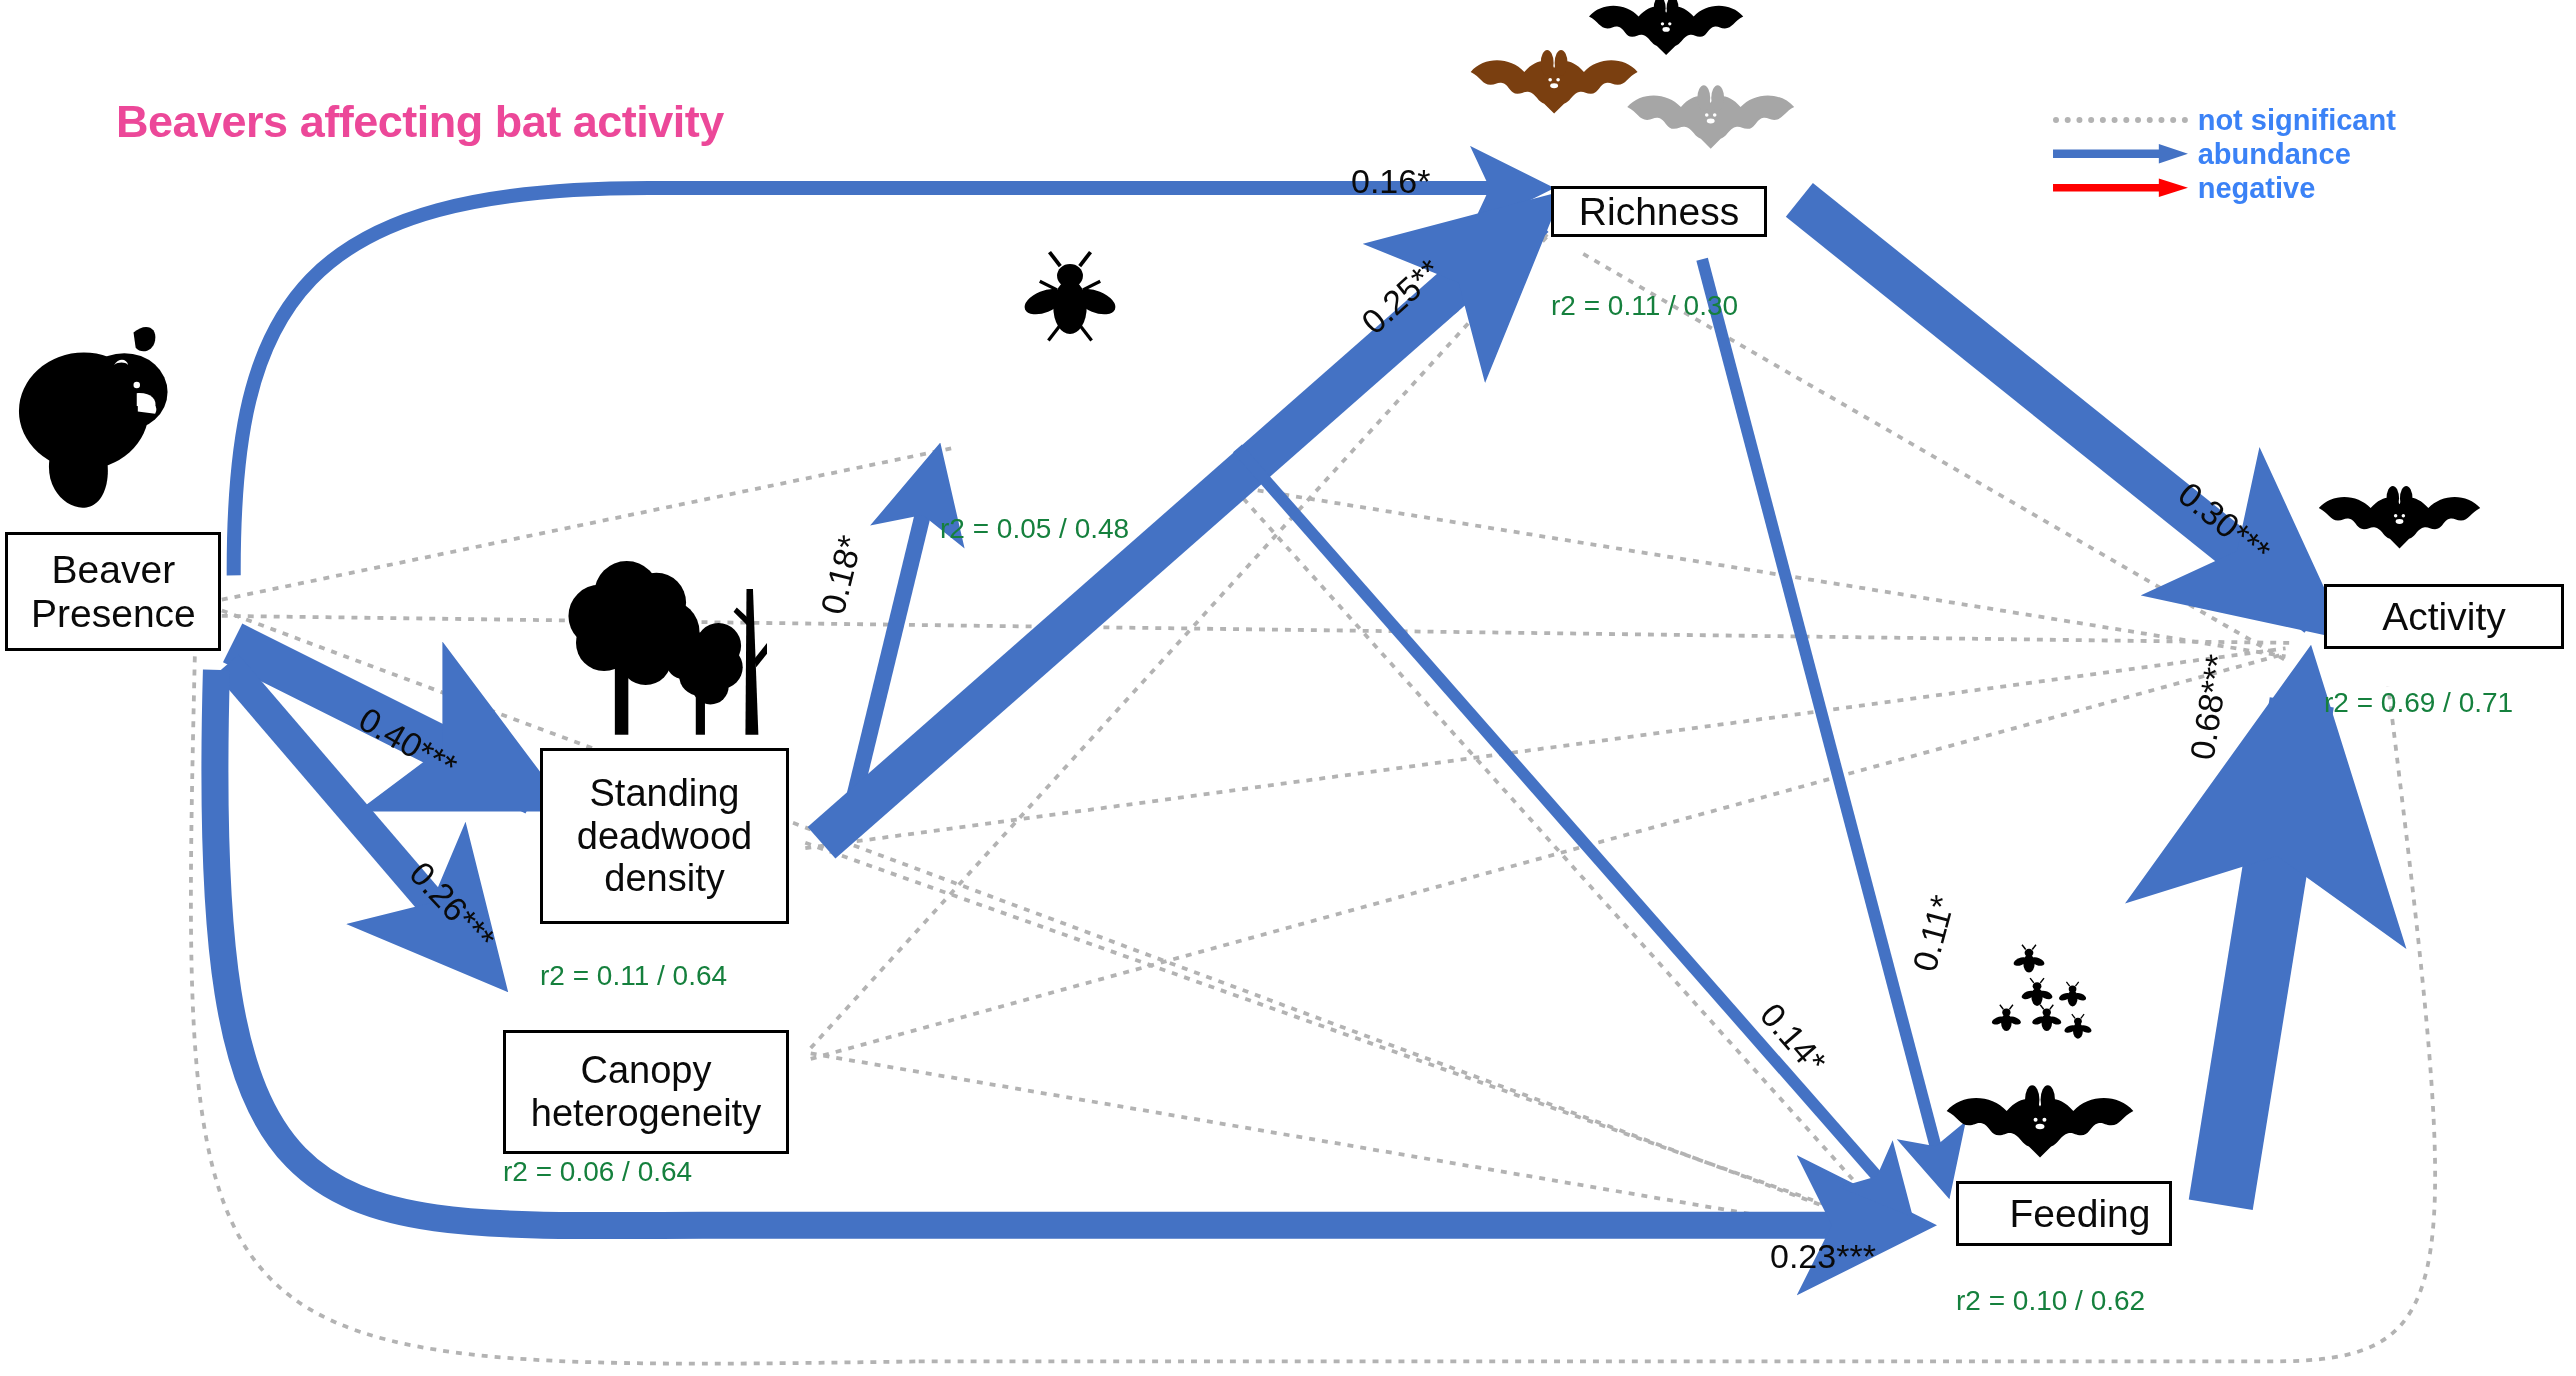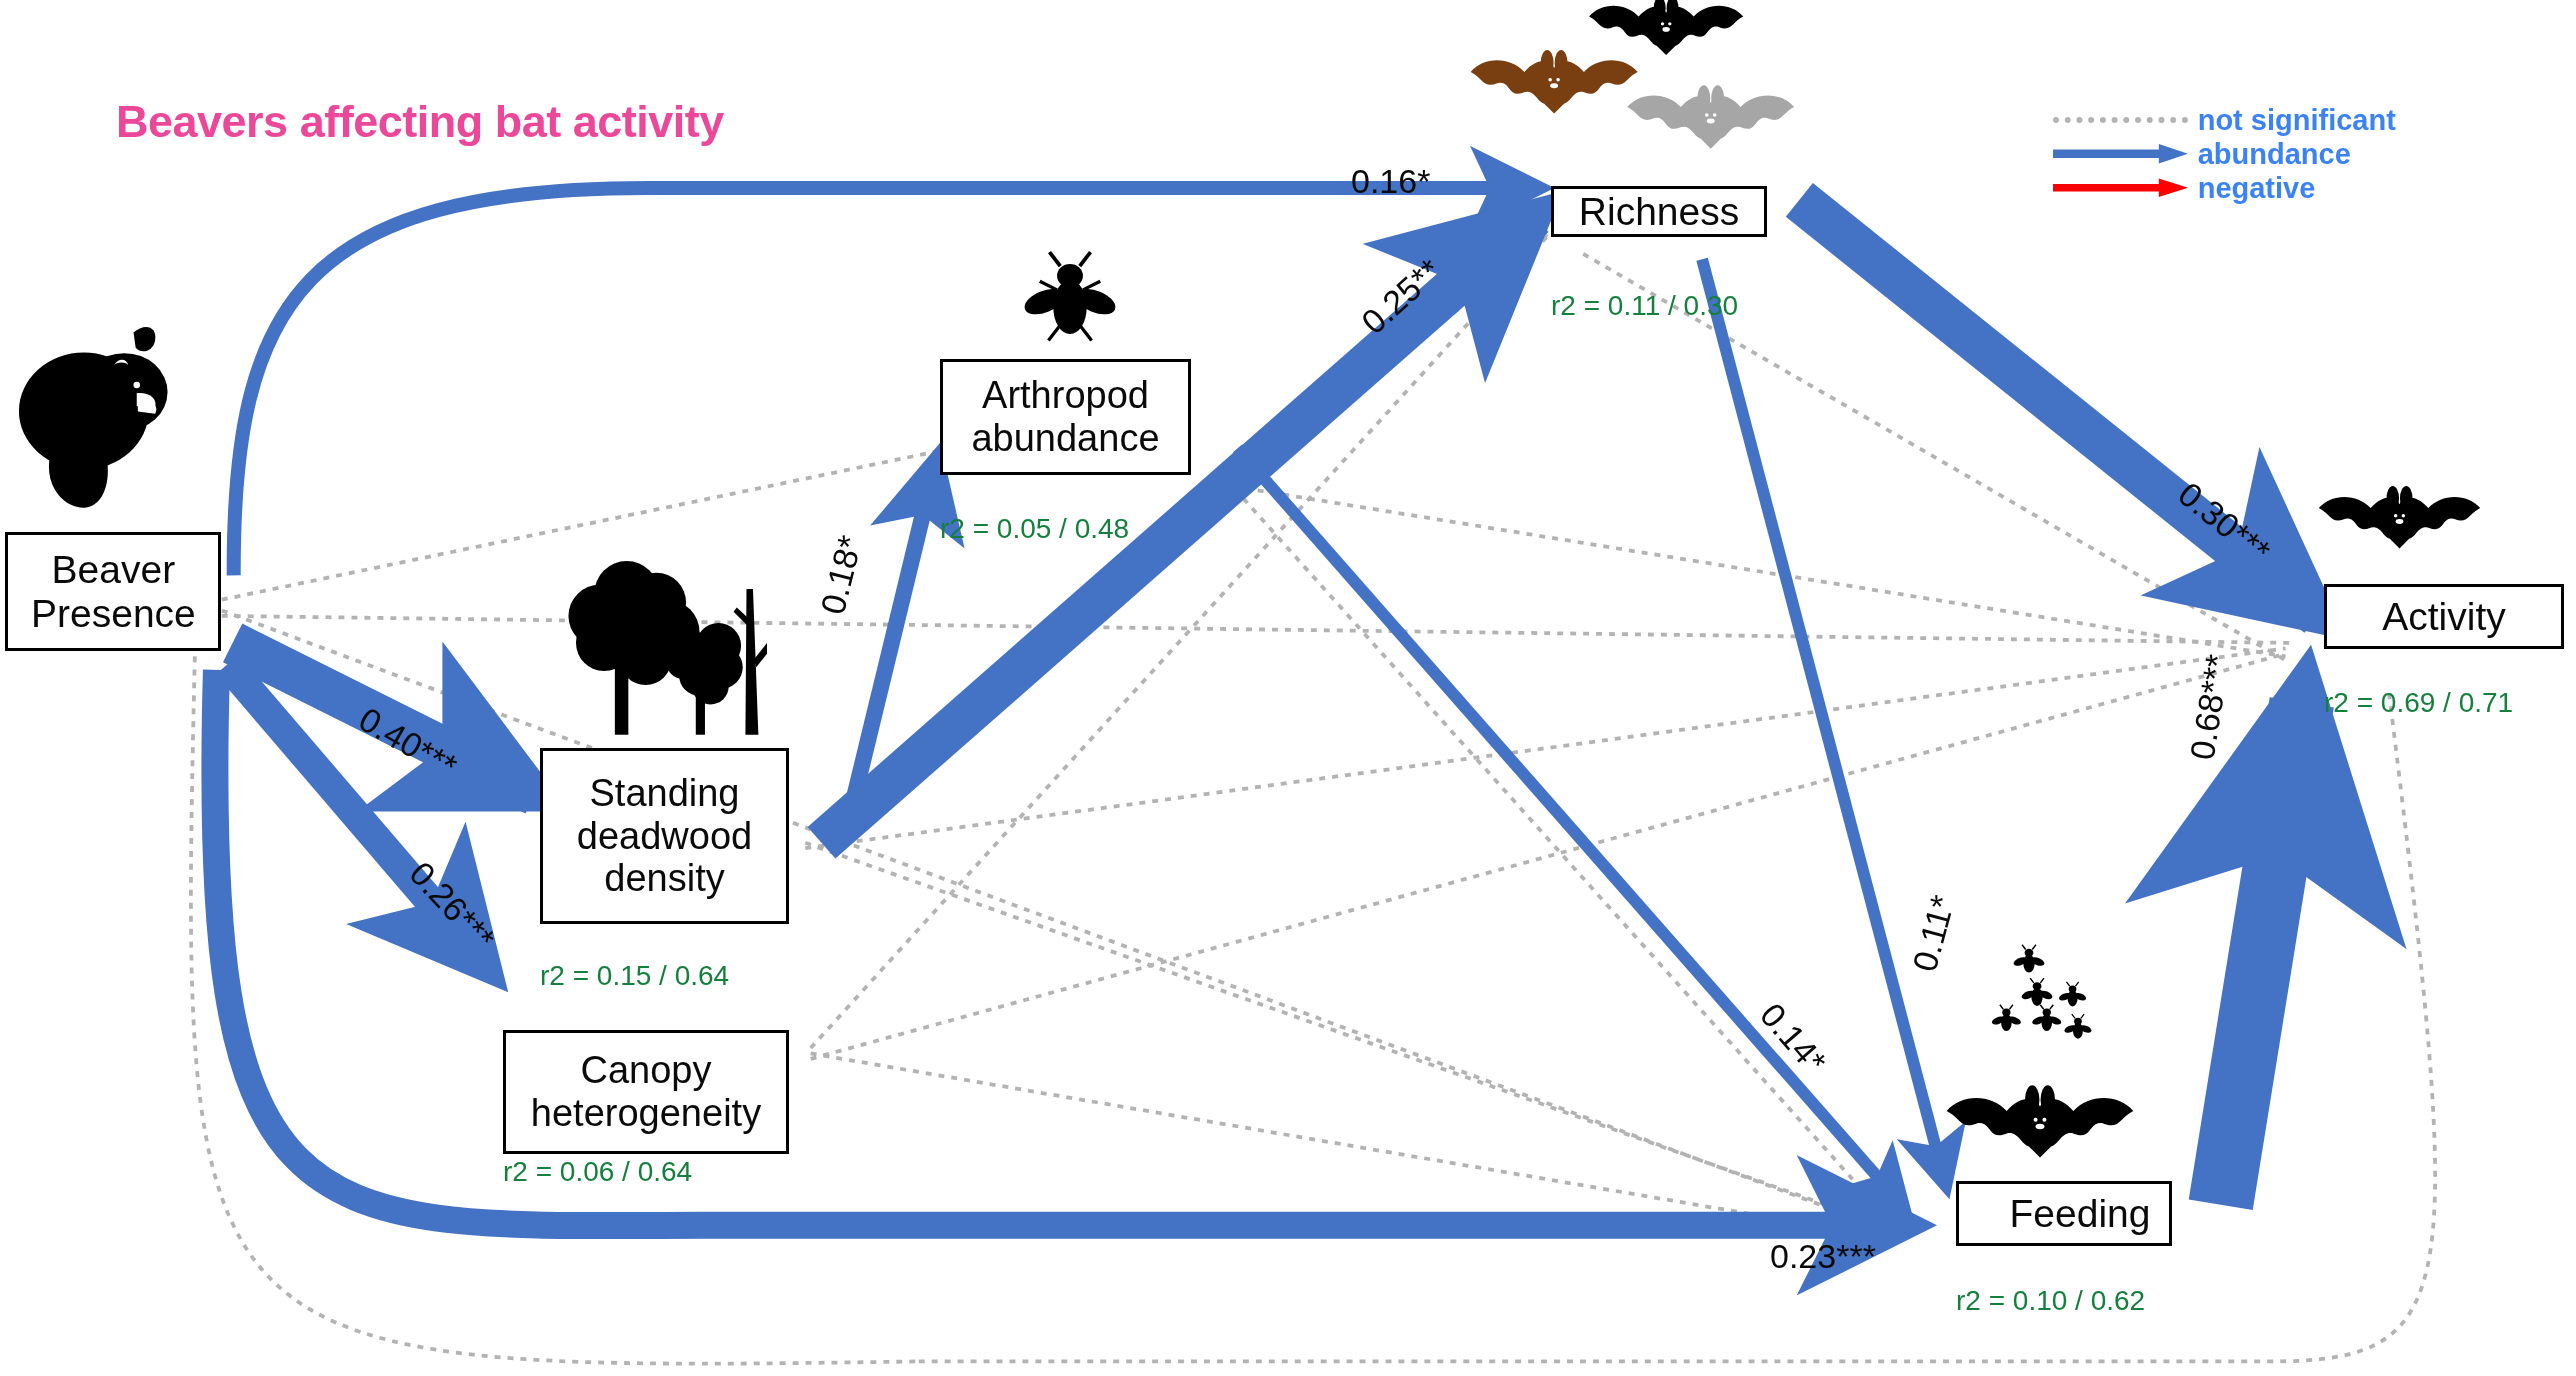--- a/index.html
+++ b/index.html
@@ -316,30 +316,27 @@
     </svg>
   </div>
 
   <div class="node" style="left:5.4px;top:532px;width:216px;height:119px;font-size:39px;">
     <span>Beaver Presence</span>
   </div>
 
   <div class="node" style="left:540px;top:748px;width:249px;height:176px;font-size:38px;">
     <span>Standing deadwood density</span>
   </div>
-  <div class="r2" style="left:540px;top:928px;width:249px;font-size:28px;">r2 = 0.15 / 0.64</div>
+  <div class="r2" style="left:540px;top:928px;width:249px;font-size:28px;">r2 = 0.11 / 0.64</div>
 
   <div class="node" style="left:503px;top:994px;width:286px;height:124px;font-size:38px;margin-top:36px;">
     <span>Canopy heterogeneity</span>
   </div>
   <div class="r2" style="left:503px;top:1124px;width:286px;font-size:28px;">r2 = 0.06 / 0.64</div>
 
-  <div class="node" style="left:940px;top:359px;width:251px;height:116px;font-size:38px;">
-    <span>Arthropod abundance</span>
-  </div>
   <div class="r2" style="left:940px;top:481px;width:251px;font-size:28px;">r2 = 0.05 / 0.48</div>
 
   <div class="node" style="left:1551px;top:186px;width:216px;height:51px;font-size:39px;">
     <span>Richness</span>
   </div>
   <div class="r2" style="left:1551px;top:258px;width:216px;font-size:28px;">r2 = 0.11 / 0.30</div>
 
   <div class="node" style="left:2324px;top:584px;width:240px;height:65px;font-size:39px;">
     <span>Activity</span>
   </div>

